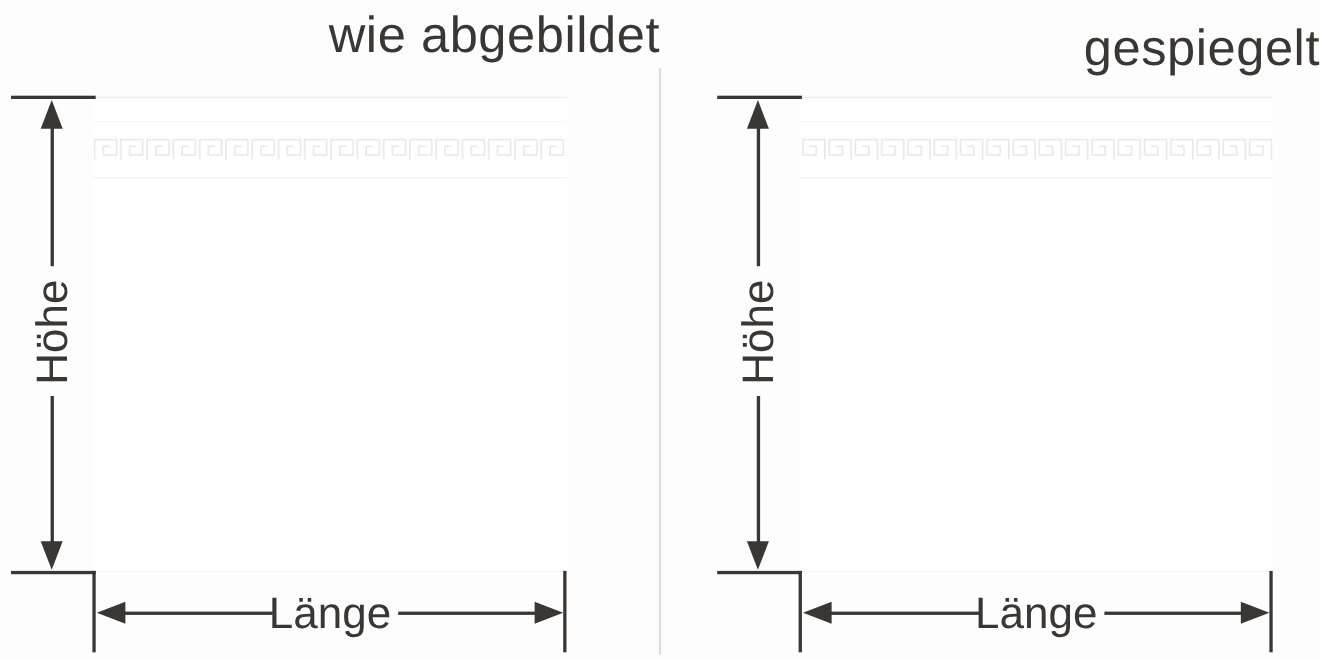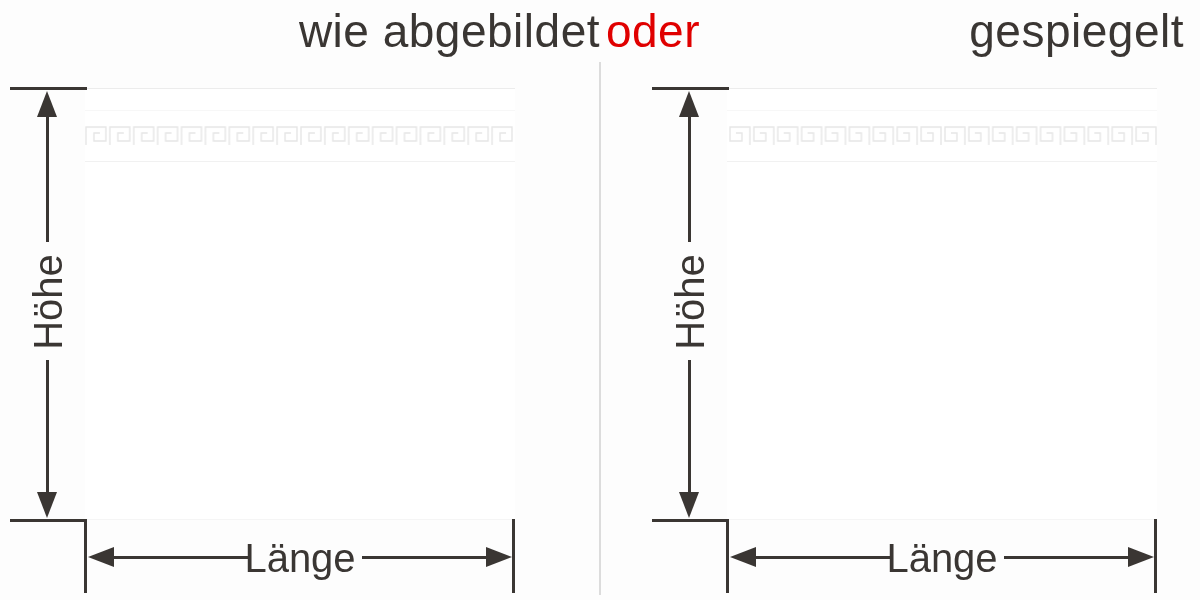--- a/index.html
+++ b/index.html
@@ -17,21 +17,21 @@
     background:var(--bg); overflow:hidden; color:var(--ink);
   }
   
   .half-title{
     position:absolute; top:2px; height:58px; line-height:58px;
     font-size:46px; letter-spacing:0.5px; text-align:right;
     color:var(--ink); white-space:nowrap;
   }
   .half-title.left{ left:0; width:600px; }
   .half-title.mid{ left:500px; width:200px; color:var(--red); }
-  .half-title.right{ left:584px; width:600px; }
+  .half-title.right{ left:600px; width:600px;margin-top:12px; }
   
   .divider{
     position:absolute; left:599px; top:62px; width:2px; height:533px;
     background:var(--divider);
   }
   
   .panel{ position:absolute; top:0; width:506px; height:600px; }
   .panel.p-left{ left:10px; }
   .panel.p-right{ left:652px; }
 
@@ -86,21 +86,20 @@
   }
   .dim-label.hoehe{ left:38px; top:302px; transform:translate(-50%,-50%) rotate(-90deg); }
   .dim-label.laenge{ left:290px; top:558px; transform:translate(-50%,-50%);text-align:right; }
 </style>
 </head>
 <body>
 
 <div class="stage">
 
   <div class="half-title left">wie abgebildet</div>
-  <div class="half-title mid">oder</div>
   <div class="half-title right">gespiegelt</div>
 
   <div class="divider"></div>
 
   <div class="panel p-left">
 
     <div class="rect">
       <div class="strip"></div>
       <svg class="pattern-band" width="430" height="28" viewBox="0 0 432 28" xmlns="http://www.w3.org/2000/svg">
         <defs>

